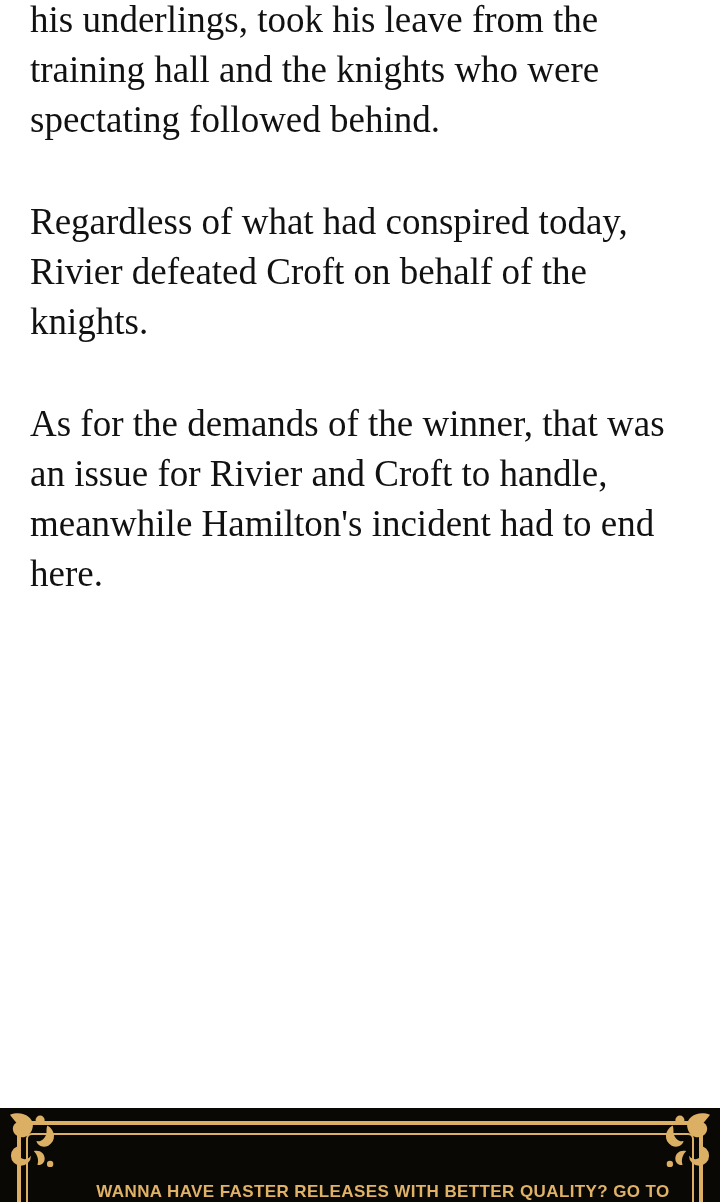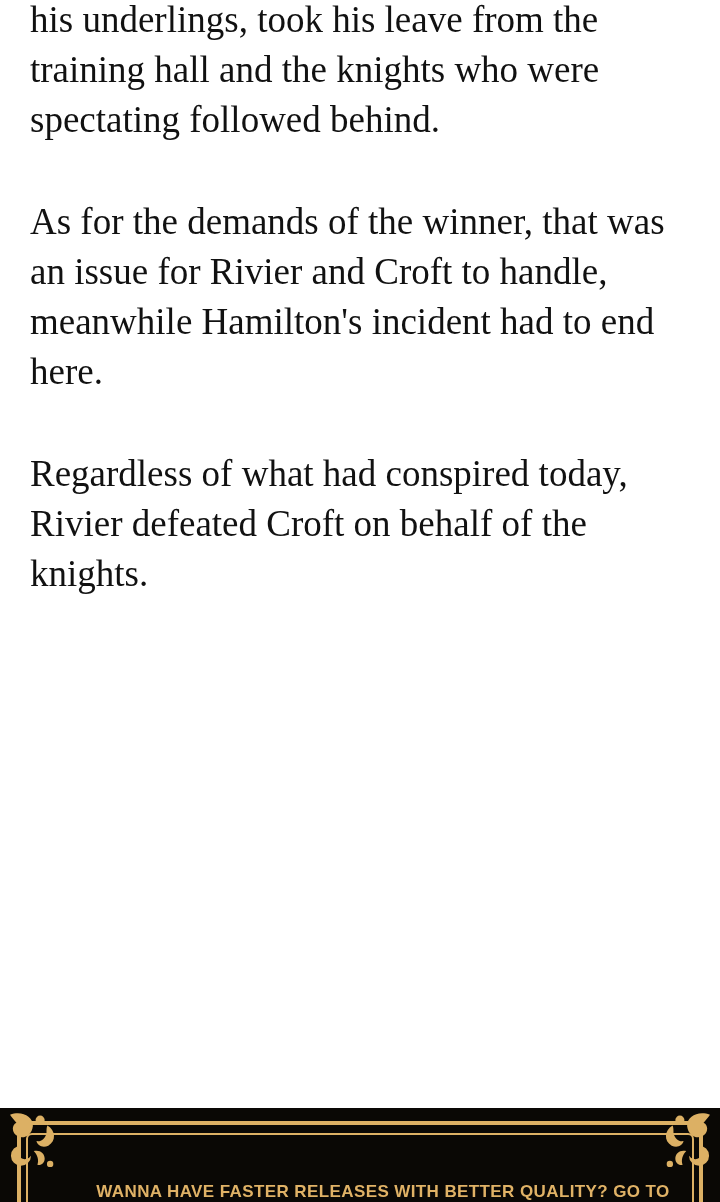--- a/index.html
+++ b/index.html
@@ -84,27 +84,27 @@
     padding-left: 46px;
   }
 </style>
 </head>
 <body>
 
 <main class="story">
   <p class="para first">his underlings, took his leave from the
 training hall and the knights who were
 spectating followed behind.</p>
+  <p class="para">Regardless of what had conspired today,
+Rivier defeated Croft on behalf of the
+knights.</p>
   <p class="para">As for the demands of the winner, that was
 an issue for Rivier and Croft to handle,
 meanwhile Hamilton's incident had to end
 here.</p>
-  <p class="para">Regardless of what had conspired today,
-Rivier defeated Croft on behalf of the
-knights.</p>
 </main>
 
 <section class="banner">
   <div class="frame outer"></div>
   <div class="frame inner"></div>
 
   <svg class="corner left" viewBox="0 0 60 68" xmlns="http://www.w3.org/2000/svg" aria-hidden="true">
     <g fill="#dcb064">
       <path d="M7 4 C20 -1 33 6 32 17 C31 26 23 31 16 28 C9 25 8 16 14 13 C11 9 9 7 7 4 Z"></path>
       <circle cx="40" cy="10" r="5"></circle>

